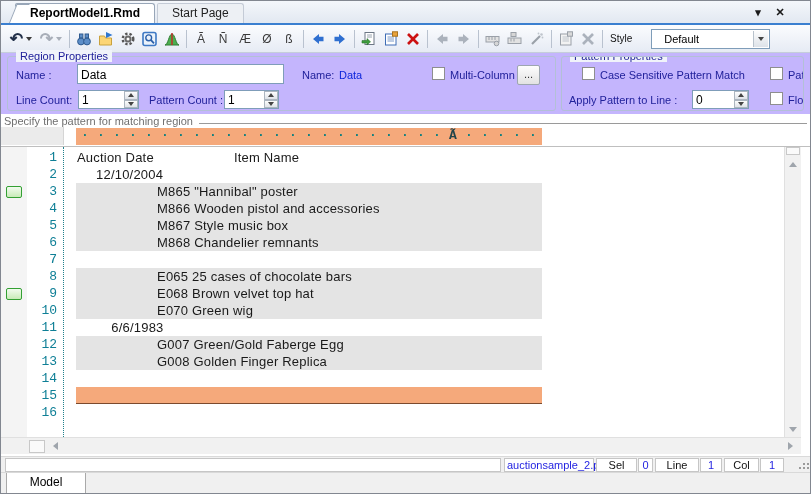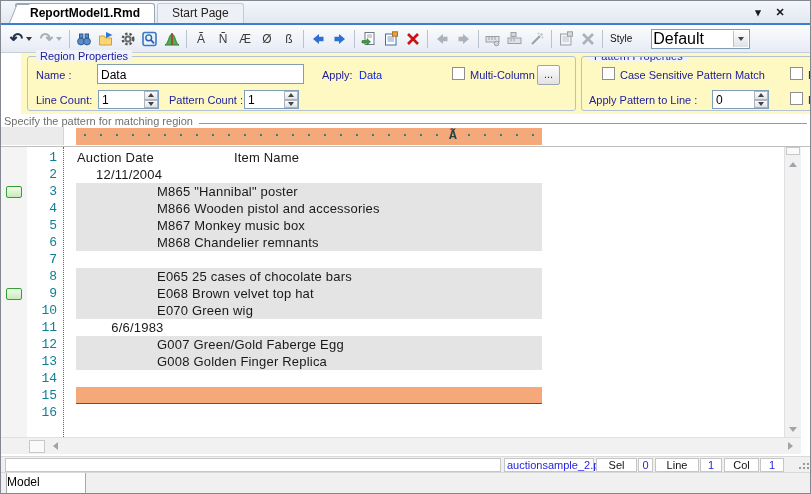--- a/index.html
+++ b/index.html
@@ -33,30 +33,30 @@
   .tbtn.wcaret { width:30px; }
   .caret { width:0; height:0; border-left:3px solid transparent; border-right:3px solid transparent;
            border-top:4px solid #3a3a3a; margin-left:3px; }
   .caret.dis { border-top-color:#A8AEB8; }
   .glyph { font-size:16px; font-weight:bold; color:#223049; line-height:1; }
   .glyph.dis { color:#A8AEB8; }
   .chbtn { font-size:12px; color:#3a3a3a; width:21px; text-align:center; }
   .tsep { width:1px; height:18px; background:#B9C2CF; margin:0 3px; }
   .stylebox { display:flex; align-items:center; margin-left:4px; }
   .stylelabel { font-size:10px; color:#111; margin-right:19px; }
-  .combo { width:99px; height:20px; background:#fff; border:1px solid #7F9DB9;
-           font-size:16px; line-height:18px; padding-left:1px; position:relative; }
+  .combo { width:119px; height:20px; background:#fff; border:1px solid #7F9DB9;
+           font-size:11px; line-height:18px; padding-left:12px; position:relative; }
   .combo .dd { position:absolute; right:1px; top:1px; bottom:1px; width:15px;
                background:linear-gradient(#FDFDFD,#DDE2E8); border-left:1px solid #B8C2CC;
                display:flex; align-items:center; justify-content:center; }
   .tri-d { width:0; height:0; border-left:3px solid transparent; border-right:3px solid transparent;
            border-top:4px solid #444; }
 
   
-  .props { position:absolute; top:52px; left:0; right:0; height:61px; background:#fef9c3;margin-left:20px; }
+  .props { position:absolute; top:52px; left:0; right:0; height:61px; background:#c4b5fd; }
   .grp { position:absolute; border:1px solid #B3C0D6; border-radius:3px; }
   .legend { position:absolute; top:-7px; left:8px; background:#F0F3FA; padding:0 4px;
             color:#21219B; font-size:11px; white-space:nowrap; }
   .plabel { position:absolute; color:#21219B; font-size:11px; white-space:nowrap; }
   .tb { position:absolute; border:1px solid #7F9DB9; background:#fff; }
   .tb input { border:0; outline:0; width:100%; height:100%; font-family:"Liberation Sans",sans-serif;
               font-size:12px; padding-left:3px; background:transparent; }
   .spin { position:absolute; border:1px solid #7F9DB9; background:#fff; }
   .spin input { border:0; outline:0; position:absolute; left:0; top:0; bottom:0; right:15px;
                 width:calc(100% - 15px); font-size:12px; padding-left:3px;
@@ -132,21 +132,21 @@
   .scell { position:absolute; top:1px; height:14px; background:#fff; border:1px solid #C6C6C6;
            line-height:12px; text-align:center; color:#111; padding:0 2px; }
   .scell.blue { color:#1F1FE0; }
   .grip { position:absolute; right:5px; top:6px; width:2px; height:2px; background:#9a9a9a;
           box-shadow:-4px 4px #9a9a9a, 0 4px #9a9a9a, 4px 4px #9a9a9a, 4px 0 #9a9a9a; }
 
   
   .bottomstrip { position:absolute; top:471px; left:0; right:0; bottom:0; background:#F0F0F0;
                  border-top:1px solid #D9D9D9; }
   .modeltab { position:absolute; left:5px; top:0; width:80px; height:21px; background:#fff;
-              border:1px solid #A9A9A9; border-top:none; font-size:12px; 
+              border:1px solid #A9A9A9; border-top:none; font-size:12px; text-align:center;
               line-height:19px; color:#000; }
   svg { display:block; }
 </style>
 </head>
 <body>
 
 <div class="window">
 
   <div class="tabstrip">
     <div class="tab active">ReportModel1.Rmd</div>
@@ -351,21 +351,21 @@
   </div>
 
   <div class="props">
 
     <div class="grp" style="left:6px; top:3px; width:549px; height:55px;">
       <span class="legend">Region Properties</span>
       <span class="plabel" style="left:8px; top:12px;">Name :</span>
       <div class="tb" style="left:69px; top:7px; width:207px; height:20px;">
         <input value="Data" style="">
       </div>
-      <span class="plabel" style="left:294px; top:12px;">Apply:</span>
+      <span class="plabel" style="left:294px; top:12px;">Name:</span>
       <span class="bluelink" style="left:331px; top:12px;">Data</span>
       <span class="cb" style="left:424px; top:10px;"></span>
       <span class="plabel" style="left:442px; top:12px;">Multi-Column</span>
       <div class="ellip" style="left:509px; top:8px;">...</div>
       <span class="plabel" style="left:8px; top:37px;">Line Count:</span>
       <div class="spin" style="left:70px; top:33px; width:61px; height:19px;">
         <input value="1" style="">
         <span class="btns">
             <div>
               <span class="tri-u"></span>
@@ -427,36 +427,36 @@
     <div class="dotsep"></div>
     <div class="rows">
       <div class="row">
           <span class="ln">1</span>
           <span class="txtbg"></span>
           <pre class="txt">Auction Date                     Item Name</pre>
         </div>
       <div class="row">
           <span class="ln">2</span>
           <span class="txtbg"></span>
-          <pre class="txt">     12/11/2004</pre>
+          <pre class="txt">     12/10/2004</pre>
         </div>
       <div class="row hlg">
           <span class="ln">3</span>
           <span class="txtbg"></span>
           <pre class="txt">                     M865 "Hannibal" poster</pre>
         </div>
       <div class="row hlg">
           <span class="ln">4</span>
           <span class="txtbg"></span>
           <pre class="txt">                     M866 Wooden pistol and accessories</pre>
         </div>
       <div class="row hlg">
           <span class="ln">5</span>
           <span class="txtbg"></span>
-          <pre class="txt">                     M867 Monkey music box</pre>
+          <pre class="txt">                     M867 Style music box</pre>
         </div>
       <div class="row hlg">
           <span class="ln">6</span>
           <span class="txtbg"></span>
           <pre class="txt">                     M868 Chandelier remnants</pre>
         </div>
       <div class="row">
           <span class="ln">7</span>
           <span class="txtbg"></span>
         </div>

